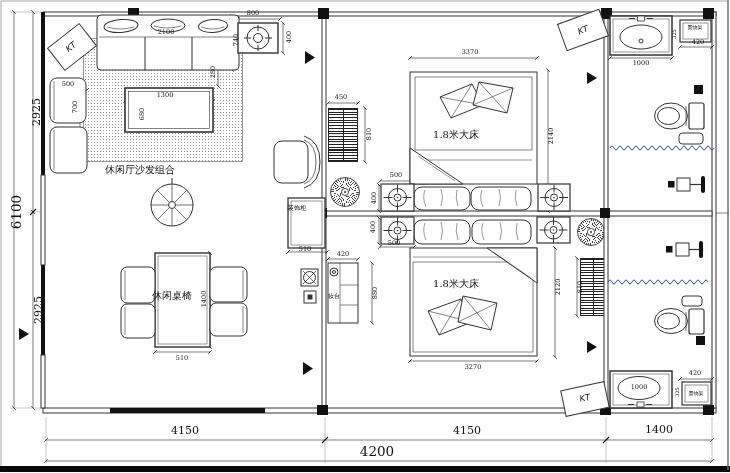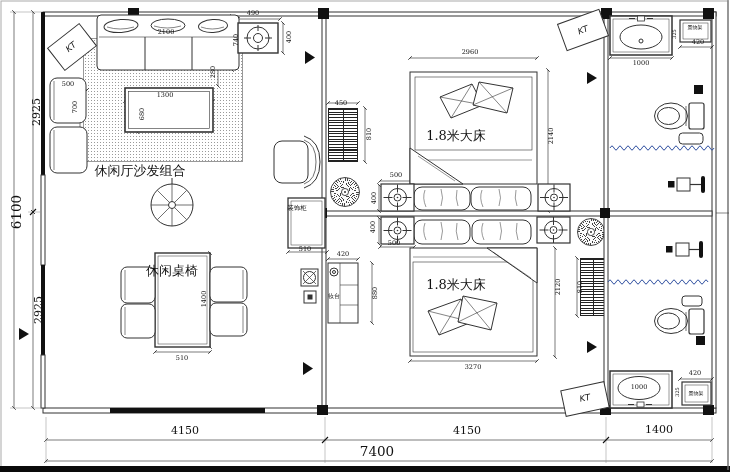--- a/index.html
+++ b/index.html
@@ -15,21 +15,21 @@
   .stripes::before{content:"";position:absolute;left:50%;top:0;bottom:0;width:1px;background:#222;}
   
   .fan{position:absolute;border-radius:50%;border:1px solid #444;
        background:repeating-conic-gradient(#444 0deg 2.5deg,#fbfbfb 2.5deg 10deg);}
   .fan::after{content:"";position:absolute;inset:36%;background:#fff;border:1px solid #444;border-radius:50%;}
   .fan::before{content:"";position:absolute;inset:46%;background:#333;border-radius:50%;z-index:2;}
   
   .t{position:absolute;transform:translate(-50%,-50%);white-space:nowrap;
      font-size:6.5px;line-height:1;color:#111;}
   .v{transform:translate(-50%,-50%) rotate(-90deg);}
-  .s5{font-size:5px;} .s7{font-size:13px;} .s11{font-size:11px;} .s13{font-size:13.5px;}
+  .s5{font-size:5px;} .s7{font-size:10px;} .s11{font-size:11px;} .s13{font-size:13.5px;}
   .kt{font-size:8.5px;font-family:"DejaVu Sans",sans-serif;font-style:italic;}
   svg{position:absolute;left:0;top:0;}
 </style>
 </head>
 <body>
 
 <div id="stage">
 
   <div class="abs carpet" style="left:83px;top:38px;width:160px;height:124px;"></div>
 
@@ -298,61 +298,61 @@
 
     <g fill="#111">
       <path d="M305,51 L315,57.5 L305,64 Z"></path>
       <path d="M587,72 L597,78 L587,84 Z"></path>
       <path d="M19,328 L29,334 L19,340 Z"></path>
       <path d="M303,362 L313,368.5 L303,375 Z"></path>
       <path d="M587,341 L597,347 L587,353 Z"></path>
     </g>
   </svg>
 
-  <div class="t" style="left:253px;top:13px">490</div>
+  <div class="t" style="left:253px;top:13px">800</div>
   <div class="t v" style="left:289px;top:37px">400</div>
   <div class="t" style="left:166px;top:32px">2100</div>
   <div class="t v" style="left:236px;top:40px">740</div>
   <div class="t v" style="left:213px;top:72px">280</div>
   <div class="t" style="left:68px;top:84px">500</div>
   <div class="t v" style="left:75px;top:107px">700</div>
   <div class="t" style="left:165px;top:95px">1300</div>
   <div class="t v" style="left:142px;top:114px">680</div>
   <div class="t v s11" style="left:36px;top:112px">2925</div>
   <div class="t v s13" style="left:17px;top:212px">6100</div>
   <div class="t v s11" style="left:38px;top:310px">2925</div>
   <div class="t" style="left:182px;top:358px">510</div>
   <div class="t v" style="left:204px;top:299px">1400</div>
   <div class="t s11" style="left:185px;top:430px">4150</div>
   <div class="t s11" style="left:467px;top:430px">4150</div>
   <div class="t s11" style="left:659px;top:429px">1400</div>
-  <div class="t s13" style="left:377px;top:452px">7400</div>
-  <div class="t" style="left:341px;top:103px">450</div>
+  <div class="t s13" style="left:377px;top:452px">4200</div>
+  <div class="t" style="left:341px;top:97px">450</div>
   <div class="t v" style="left:369px;top:134px">810</div>
   <div class="t" style="left:305px;top:249px">510</div>
   <div class="t" style="left:343px;top:254px">420</div>
   <div class="t v" style="left:375px;top:293px">880</div>
   <div class="t" style="left:396px;top:175px">500</div>
   <div class="t v" style="left:374px;top:198px">400</div>
   <div class="t v" style="left:373px;top:227px">400</div>
   <div class="t" style="left:394px;top:243px">500</div>
-  <div class="t" style="left:470px;top:52px">2960</div>
+  <div class="t" style="left:470px;top:52px">3370</div>
   <div class="t v" style="left:551px;top:136px">2140</div>
   <div class="t" style="left:473px;top:367px">3270</div>
   <div class="t v" style="left:558px;top:287px">2120</div>
   <div class="t v" style="left:580px;top:287px">810</div>
   <div class="t" style="left:641px;top:63px">1000</div>
   <div class="t" style="left:698px;top:42px">420</div>
   <div class="t v s5" style="left:674px;top:34px">325</div>
   <div class="t" style="left:639px;top:387px">1000</div>
   <div class="t" style="left:695px;top:373px">420</div>
   <div class="t v s5" style="left:677px;top:392px">325</div>
 
   <div class="t s7" style="left:140px;top:170px">休闲厅沙发组合</div>
-  <div class="t s7" style="left:172px;top:270px">休闲桌椅</div>
+  <div class="t s7" style="left:172px;top:296px">休闲桌椅</div>
   <div class="t s7" style="left:456px;top:135px">1.8米大床</div>
   <div class="t s7" style="left:456px;top:284px">1.8米大床</div>
   <div class="t" style="left:297px;top:208px">装饰柜</div>
   <div class="t" style="left:334px;top:296px;font-size:6px">妆台</div>
   <div class="t s5" style="left:695px;top:27px">置物架</div>
   <div class="t s5" style="left:696px;top:393px">置物架</div>
   <div class="t kt" style="left:71px;top:47px;transform:translate(-50%,-50%) rotate(-38deg)">KT</div>
   <div class="t kt" style="left:583px;top:30px;transform:translate(-50%,-50%) rotate(-20deg)">KT</div>
   <div class="t kt" style="left:585px;top:398px;transform:translate(-50%,-50%) rotate(-12deg)">KT</div>
 

